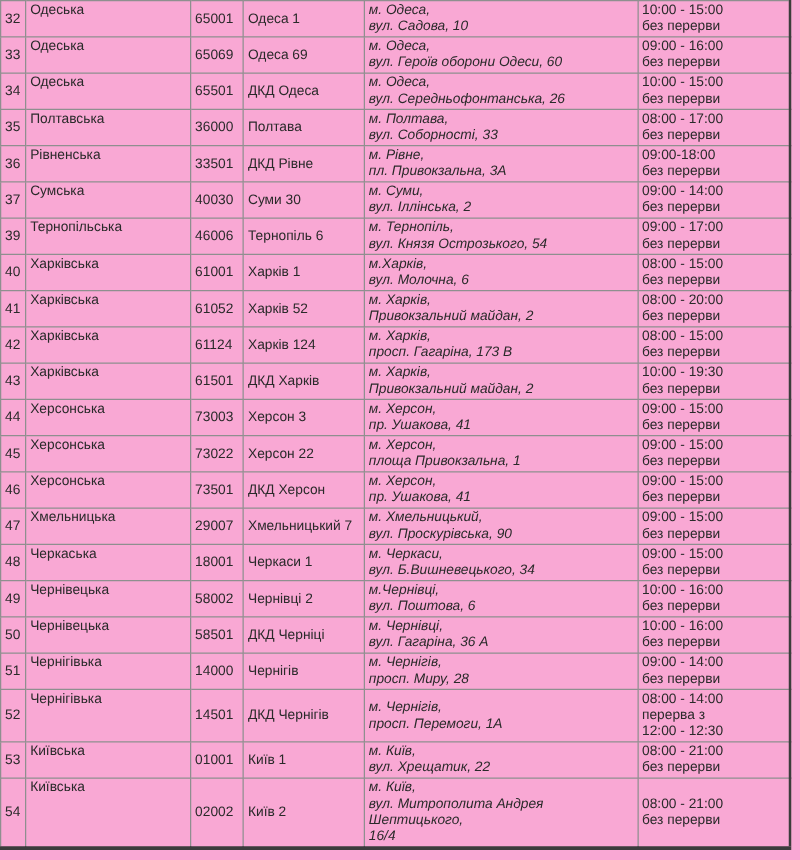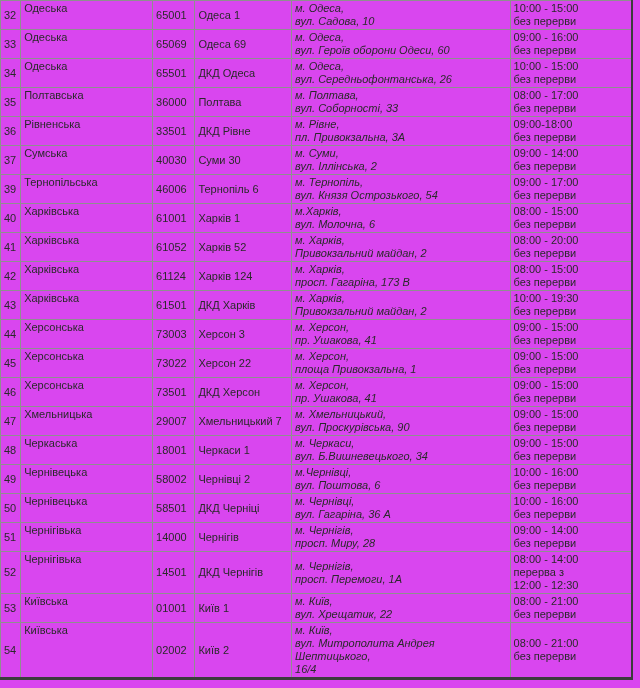--- a/index.html
+++ b/index.html
@@ -6,21 +6,21 @@
     margin: 0;
     padding: 0;
     width: 640px;
     background: #ffffff;
     font-family: "Liberation Sans", "DejaVu Sans", sans-serif;
   }
   .table-wrap {
     width: 640px;
     height: 688px;
     overflow: hidden;
-    background: #d946ef;
+    background: #f9a8d4;
   }
   table.branches {
     border-collapse: collapse;
     table-layout: fixed;
     width: 633px;
     border: 1px solid #3c3c3c;
     border-right-width: 2px;
     border-bottom-width: 3px;
     font-size: 11px;
     line-height: 13px;

